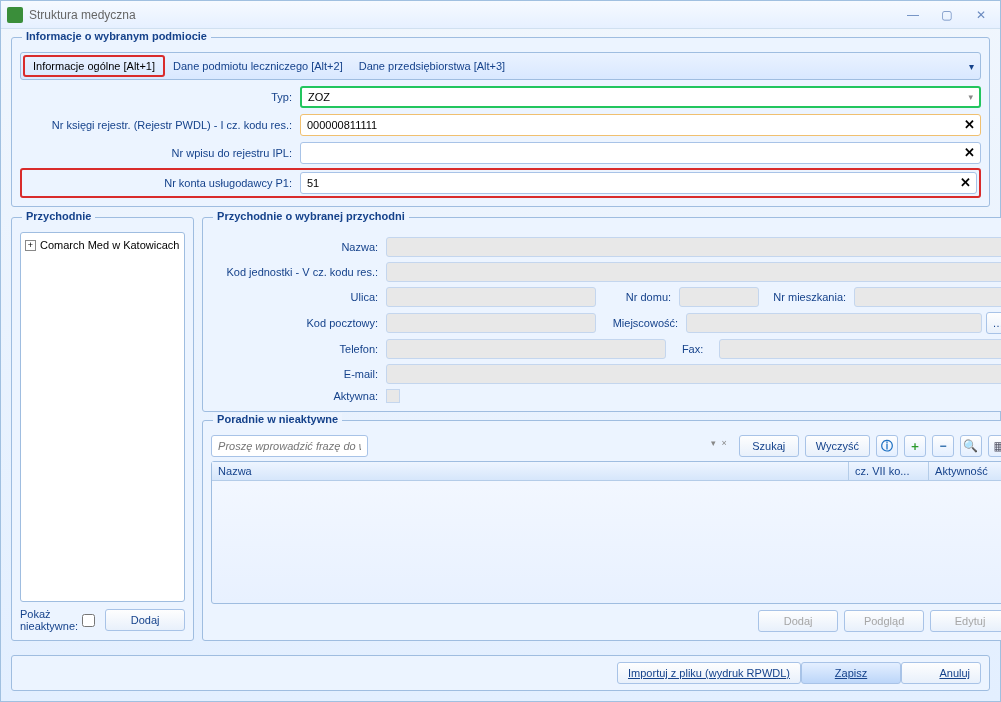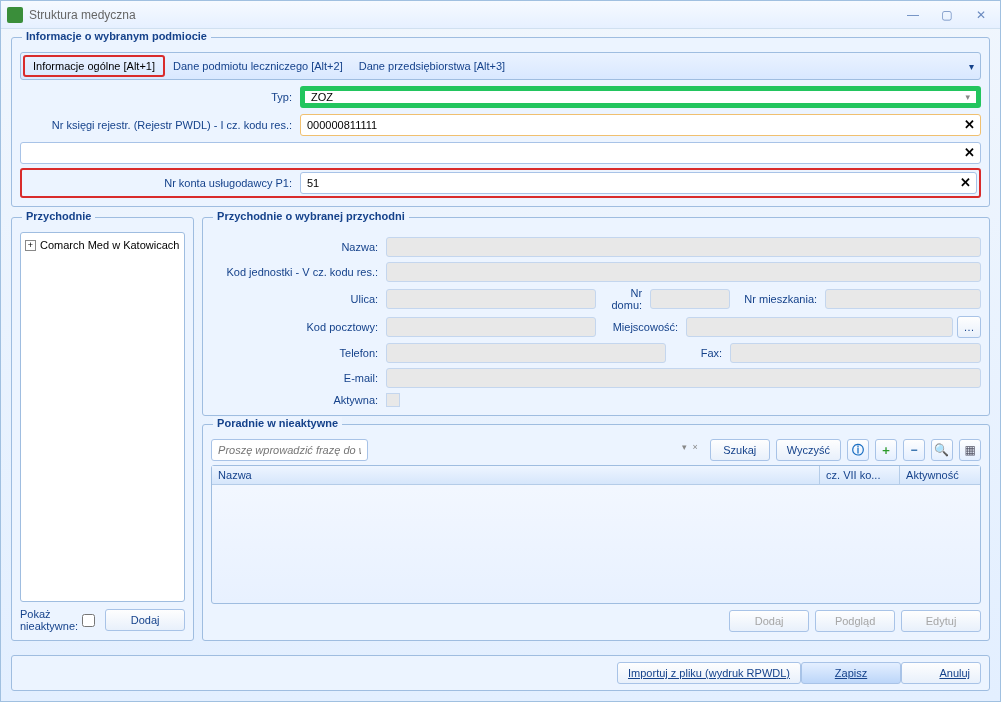--- a/index.html
+++ b/index.html
@@ -15,21 +15,21 @@
 .groupbox-title { position: absolute; top: -8px; left: 10px; background: #ecf4ff; padding: 0 4px; color: #15428b; font-weight: bold; font-size: 11px; }
 .tabs-row { display: flex; align-items: center; background: linear-gradient(#eaf2ff, #d9e8ff); border: 1px solid #9fbde0; border-radius: 3px; padding: 2px; position: relative; }
 .tab { padding: 3px 8px; color: #15428b; font-size: 11px; cursor: pointer; border-radius: 3px; }
 .tab.sel { color: #000; text-align: right; }
 .chevron { position: absolute; right: 6px; color: #15428b; font-size: 10px; cursor: pointer; }
 .form-row { display: flex; align-items: center; margin-top: 6px; }
 .form-label { color: #15428b; font-size: 11px; text-align: right; padding-right: 8px; }
 .topform .form-label { width: 280px; }
 .topform .input-wrap { flex: 1; position: relative; }
 .topform input[type=text] { width: 100%; height: 22px; border: 1px solid #a8c3e7; border-radius: 3px; padding: 0 24px 0 6px; font-size: 11px; background: #fff; }
-.topform .select { width: 100%; height: 22px; border: 5px solid #22c55e; border-radius: 3px; padding: 0 6px; font-size: 11px; background: #fff; display: flex; align-items: center; position: relative; }
+.topform .select { width: 100%; height: 22px; border: 2px solid #22c55e; border-radius: 3px; padding: 0 6px; font-size: 11px; background: #fff; display: flex; align-items: center; position: relative; }
 .select .arrow { position: absolute; right: 6px; color: #888; font-size: 9px; pointer-events: none; }
 .clr-x { position: absolute; right: 6px; top: 3px; font-weight: bold; font-size: 13px; cursor: pointer; color: #000; }
 .red-box { border: 2px solid #d92b2b; border-radius: 2px; }
 .cols { display: flex; gap: 8px; flex: 1; min-height: 0; }
 .panel-left { width: 285px; display: flex; flex-direction: column; gap: 6px; }
 .panel-right { flex: 1; display: flex; flex-direction: column; gap: 8px; }
 .tree { flex: 1; border: 1px solid #9fbde0; background: #fff; border-radius: 3px; padding: 6px 4px; }
 .tree-item { display: flex; align-items: center; gap: 4px; font-size: 11px; color: #000; cursor: pointer; }
 .tree-item .expander { width: 11px; height: 11px; border: 1px solid #888; display: flex; align-items: center; justify-content: center; font-size: 9px; line-height: 9px; background: #fff; }
 .bottom-row { display: flex; align-items: center; gap: 10px; justify-content: space-between; }
@@ -99,20 +99,21 @@
 
       <div class="form-row">
         <span class="form-label">Nr księgi rejestr. (Rejestr PWDL) - I cz. kodu res.:</span>
         <div class="input-wrap">
           <input type="text" style="border-color: rgb(240, 192, 112);" value="000000811111">
           <span class="clr-x">✕</span>
         </div>
       </div>
 
       <div class="form-row">
+        <span class="form-label">Nr wpisu do rejestru IPL:</span>
         <div class="input-wrap">
           <input type="text" value="" style="">
           <span class="clr-x">✕</span>
         </div>
       </div>
 
       <div class="form-row red-box" style="padding:2px; margin-top:4px; border-radius:3px;">
         <span class="form-label" style="width:276px;">Nr konta usługodawcy P1:</span>
         <div class="input-wrap">
           <input type="text" value="51" style="">
@@ -150,36 +151,36 @@
             <span class="form-label">Nazwa:</span>
             <input type="text" readonly="" class="wide" style="">
           </div>
           <div class="form-row">
             <span class="form-label">Kod jednostki - V cz. kodu res.:</span>
             <input type="text" readonly="" class="wide" style="">
           </div>
           <div class="form-row">
             <span class="form-label">Ulica:</span>
             <input type="text" readonly="" style="width: 210px;">
-            <span class="sub-label" style="width:54px;">Nr domu:</span>
+            <span class="sub-label" style="width:83px;">Nr domu:</span>
             <input type="text" readonly="" style="width: 80px;">
             <span class="sub-label" style="width:95px;">Nr mieszkania:</span>
             <input type="text" readonly="" style="flex: 1 1 0%;">
           </div>
           <div class="form-row">
             <span class="form-label">Kod pocztowy:</span>
             <input type="text" readonly="" style="width: 210px;">
             <span class="sub-label" style="width:90px;">Miejscowość:</span>
             <input type="text" readonly="" style="flex: 1 1 0%;">
             <button class="btn" style="min-width:24px;width:24px;padding:0;margin-left:4px;">…</button>
           </div>
           <div class="form-row">
             <span class="form-label">Telefon:</span>
             <input type="text" readonly="" style="width: 280px;">
-            <span class="sub-label" style="width:64px;">Fax:</span>
+            <span class="sub-label" style="width:53px;text-align:center;">Fax:</span>
             <input type="text" readonly="" style="flex: 1 1 0%;">
           </div>
           <div class="form-row">
             <span class="form-label">E-mail:</span>
             <input type="text" readonly="" class="wide" style="">
           </div>
           <div class="form-row">
             <span class="form-label">Aktywna:</span>
             <span class="checkbox-small"></span>
           </div>

